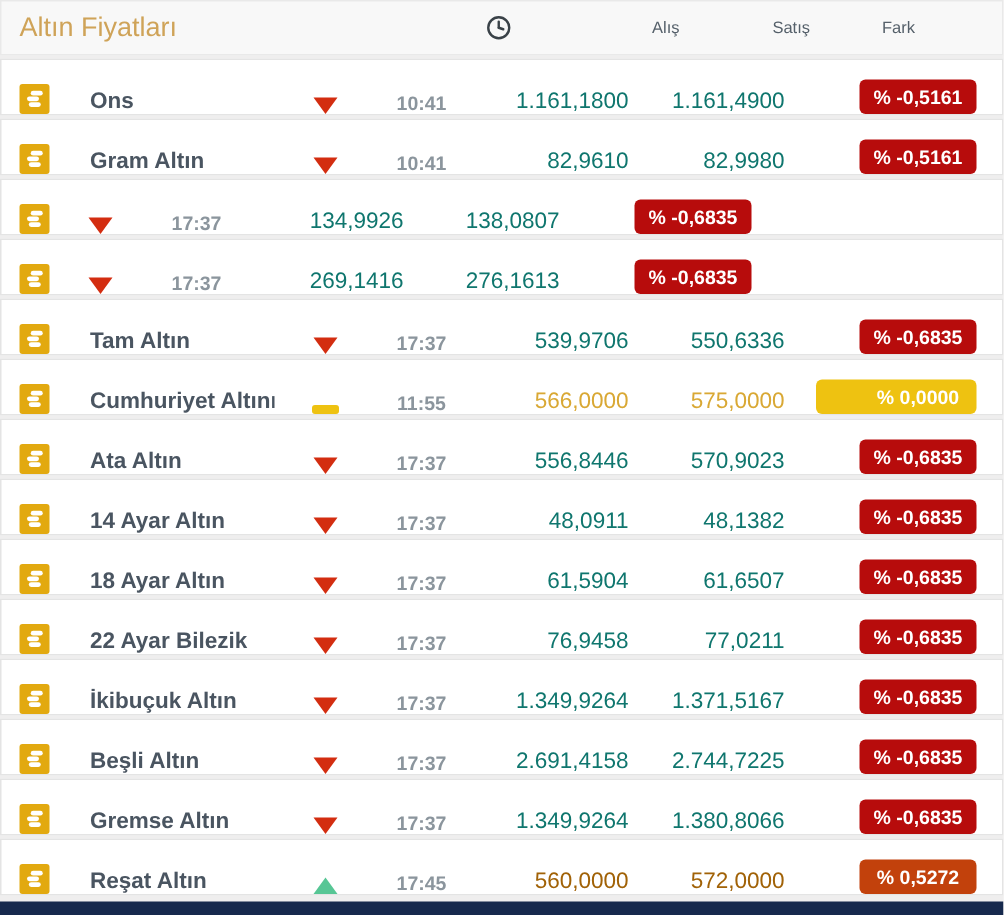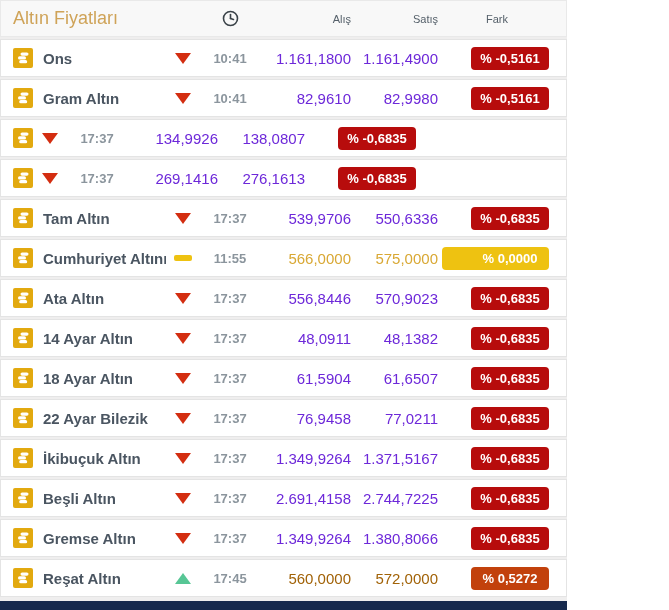--- a/index.html
+++ b/index.html
@@ -1,19 +1,19 @@
 <!DOCTYPE html>
 <html><head>
 <meta charset="utf-8">
 <style>
   html,body{margin:0;padding:0;}
   body{font-family:"Liberation Sans",sans-serif;background:#fff;}
   .widget{
     position:relative;
-    width:567px;height:610px;
+    width:669px;height:610px;
     background:#efeeee;
     overflow:hidden;
     box-sizing:border-box;
   }
   
   .hdr{
     display:flex;align-items:center;
     height:37px;margin-bottom:2px;
     background:#f8f8f8;
     border:1px solid #e9e9e9;
@@ -31,26 +31,27 @@
   .cell-satis{width:85px;text-align:right;padding-right:2px;box-sizing:border-box;}
   .cell-fark{width:126px;display:flex;justify-content:flex-end;padding-right:17px;box-sizing:border-box;}
   .hdr .col-label{
     font-size:11px;color:#55606a;
   }
   .hdr .cell-fark{justify-content:center;padding-right:12px;}
   .clock{display:block;margin:0 auto;}
   
   .rows{position:relative;}
   .row{
-    display:flex;align-items:center;
+    display:flex;align-items:flex-end;
     height:38px;margin-bottom:2px;
     background:#ffffff;
     border:1px solid #e4e4e4;
     box-sizing:border-box;
     cursor:pointer;
+    gap:17px;
   }
   .coin{
     width:20px;height:20px;
     margin-left:12px;
     background:#e2a90f;
     border-radius:2px;
     display:flex;align-items:center;justify-content:center;
     flex-shrink:0;
   }
   .iname{
@@ -74,21 +75,21 @@
     font-size:13px;font-weight:bold;
     color:#ffffff;
     text-align:center;
     white-space:nowrap;
   }
   
   .tri{width:0;height:0;}
   .row.down .tri{border-left:8px solid transparent;border-right:8px solid transparent;border-top:11px solid #d32d10;}
   .row.up   .tri{border-left:8px solid transparent;border-right:8px solid transparent;border-bottom:11px solid #57c695;}
   .row.flat .tri{border:none;width:18px;height:6px;background:#eec211;border-radius:2px;}
-  .row.down .price{color:#6d28d9;}
+  .row.down .price{color:#0f766e;}
   .row.up   .price{color:#a16207;}
   .row.flat .price{color:#d9a834;}
   .row.down .badge{background:#b70c0c;}
   .row.up   .badge{background:#c2410c;}
   .row.flat .badge{background:#eec211;padding-left:38px;}
   
   .footer-bar{
     position:absolute;left:0;bottom:0;
     width:100%;height:9px;
     background:#16294d;

